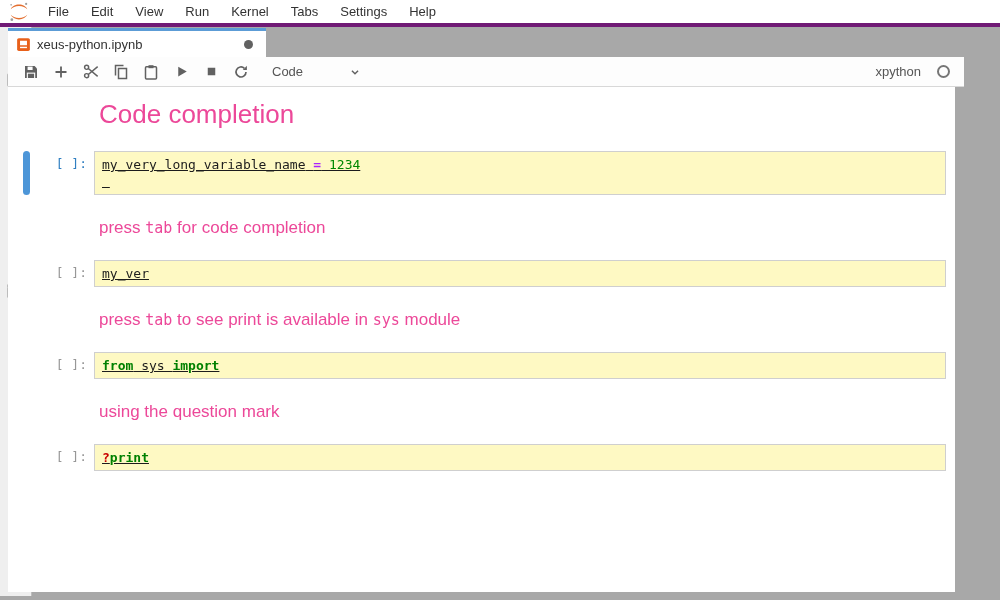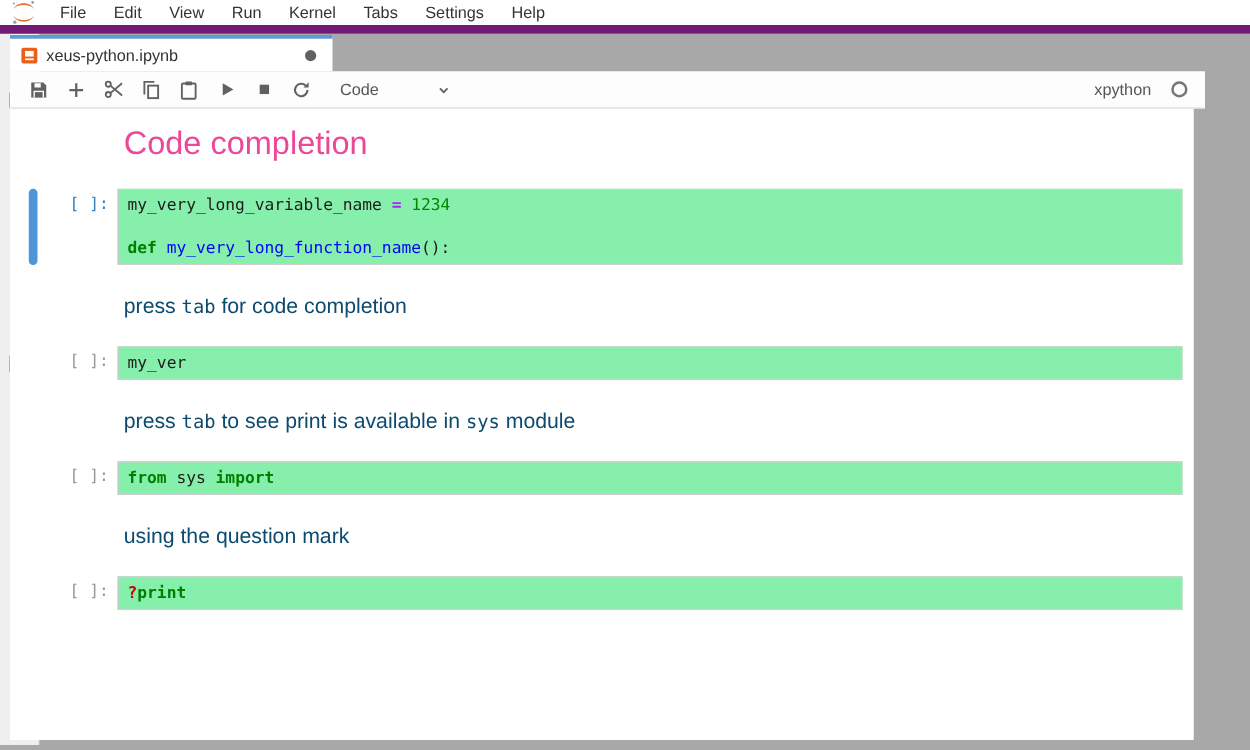--- a/index.html
+++ b/index.html
@@ -1,21 +1,21 @@
 <!DOCTYPE html>
 <html><head>
 <meta charset="utf-8">
 <style>
   * { margin:0; padding:0; box-sizing:border-box; }
   html,body { width:1000px; height:600px; overflow:hidden;
     font-family:"Liberation Sans","DejaVu Sans",sans-serif; background:#a8a8a8; }
 
   
   .menubar { position:absolute; left:0; top:0; width:1000px; height:27px;
-    background:#ffffff; border-bottom:7px solid #701a75;
+    background:#ffffff; border-bottom:4px solid #701a75;
     display:flex; align-items:center; z-index:5; }
   .logo { width:37px; display:flex; justify-content:center; align-items:center; }
   .menu-item { font-size:13px; color:#333; padding:0 11px; line-height:26px; cursor:default; }
 
   
   .shell { position:absolute; left:0; top:27px; width:1000px; height:573px; background:#a8a8a8; }
 
   
   .sidebar { position:absolute; left:0; top:0; width:32px; height:569px;
     background:#efefef; border-right:1px solid #bdbdbd; }
@@ -40,31 +40,31 @@
   .tb-spacer { flex:1; }
   .kernel-name { font-size:13px; color:#555; margin-right:16px; }
   .kernel-circle { width:13px; height:13px; border:2px solid #767676; border-radius:50%; background:transparent; }
 
   
   .content { position:absolute; left:8px; top:60px; width:947px; height:505px;
     background:#ffffff; overflow:hidden; padding-top:10px; }
 
   .md-h1 { font-size:26px; font-weight:500; color:#ec4899; line-height:34px;
     padding-left:91px; margin-bottom:20px; }
-  .md-p { font-size:17px; color:#0c4a6e; line-height:24px; padding-left:91px; margin-bottom:20px; }
+  .md-p { font-size:17px; color:#ec4899; line-height:24px; padding-left:91px; margin-bottom:20px; }
   .inline-code { font-family:"DejaVu Sans Mono",monospace; font-size:15px; }
 
   .cell-row { display:flex; position:relative; margin:0 9px 21px 0; }
   .active-bar { position:absolute; left:15px; top:0; bottom:0; width:7px;
     border-radius:4px; background:#4d96d8; }
   .prompt { width:86px; text-align:right; padding:5px 7px 0 0;
     font-family:"DejaVu Sans Mono",monospace; font-size:13px; color:#979797; }
   .cell-row.active .prompt { color:#307fc1; }
-  .editor { flex:1; background:#86efac; border:1px solid #cfcfcf; padding:4px 7px;
-    font-family:"DejaVu Sans Mono",monospace; font-size:13px; line-height:17px; color:#1c1c1c; }
+  .editor { flex:1; background:#fef9c3; border:1px solid #cfcfcf; padding:4px 7px;
+    font-family:"DejaVu Sans Mono",monospace; font-size:13px; line-height:17px; color:#1c1c1c;text-decoration:underline; }
   .cm-line { white-space:pre; }
 
   .tok-kw { color:#008000; font-weight:bold; }
   .tok-fn { color:#0000ff; }
   .tok-op { color:#aa22ff; font-weight:bold; }
   .tok-num { color:#008800; }
   .tok-err { color:#c80000; font-weight:bold; }
   .tok-builtin { color:#008000; font-weight:bold; }
 </style>
 </head>
@@ -203,21 +203,20 @@
 
   <div class="content">
     <div>
         <div class="md-h1"><span>Code completion</span></div>
         <div class="cell-row active">
           <div class="active-bar"></div>
           <div class="prompt">[ ]:</div>
           <div class="editor">
             <div class="cm-line"><span>my_very_long_variable_name</span><span> </span><span class="tok-op">=</span><span> </span><span class="tok-num">1234</span></div>
             <div class="cm-line">&nbsp;</div>
-            <div class="cm-line"><span class="tok-kw">def</span><span> </span><span class="tok-fn">my_very_long_function_name</span><span>():</span></div>
           </div>
         </div>
         <div class="md-p"><span>press </span><span class="inline-code">tab</span><span> for code completion</span></div>
         <div class="cell-row">
           <div class="prompt">[ ]:</div>
           <div class="editor">
             <div class="cm-line"><span>my_ver</span></div>
           </div>
         </div>
         <div class="md-p"><span>press </span><span class="inline-code">tab</span><span> to see print is available in </span><span class="inline-code">sys</span><span> module</span></div>

